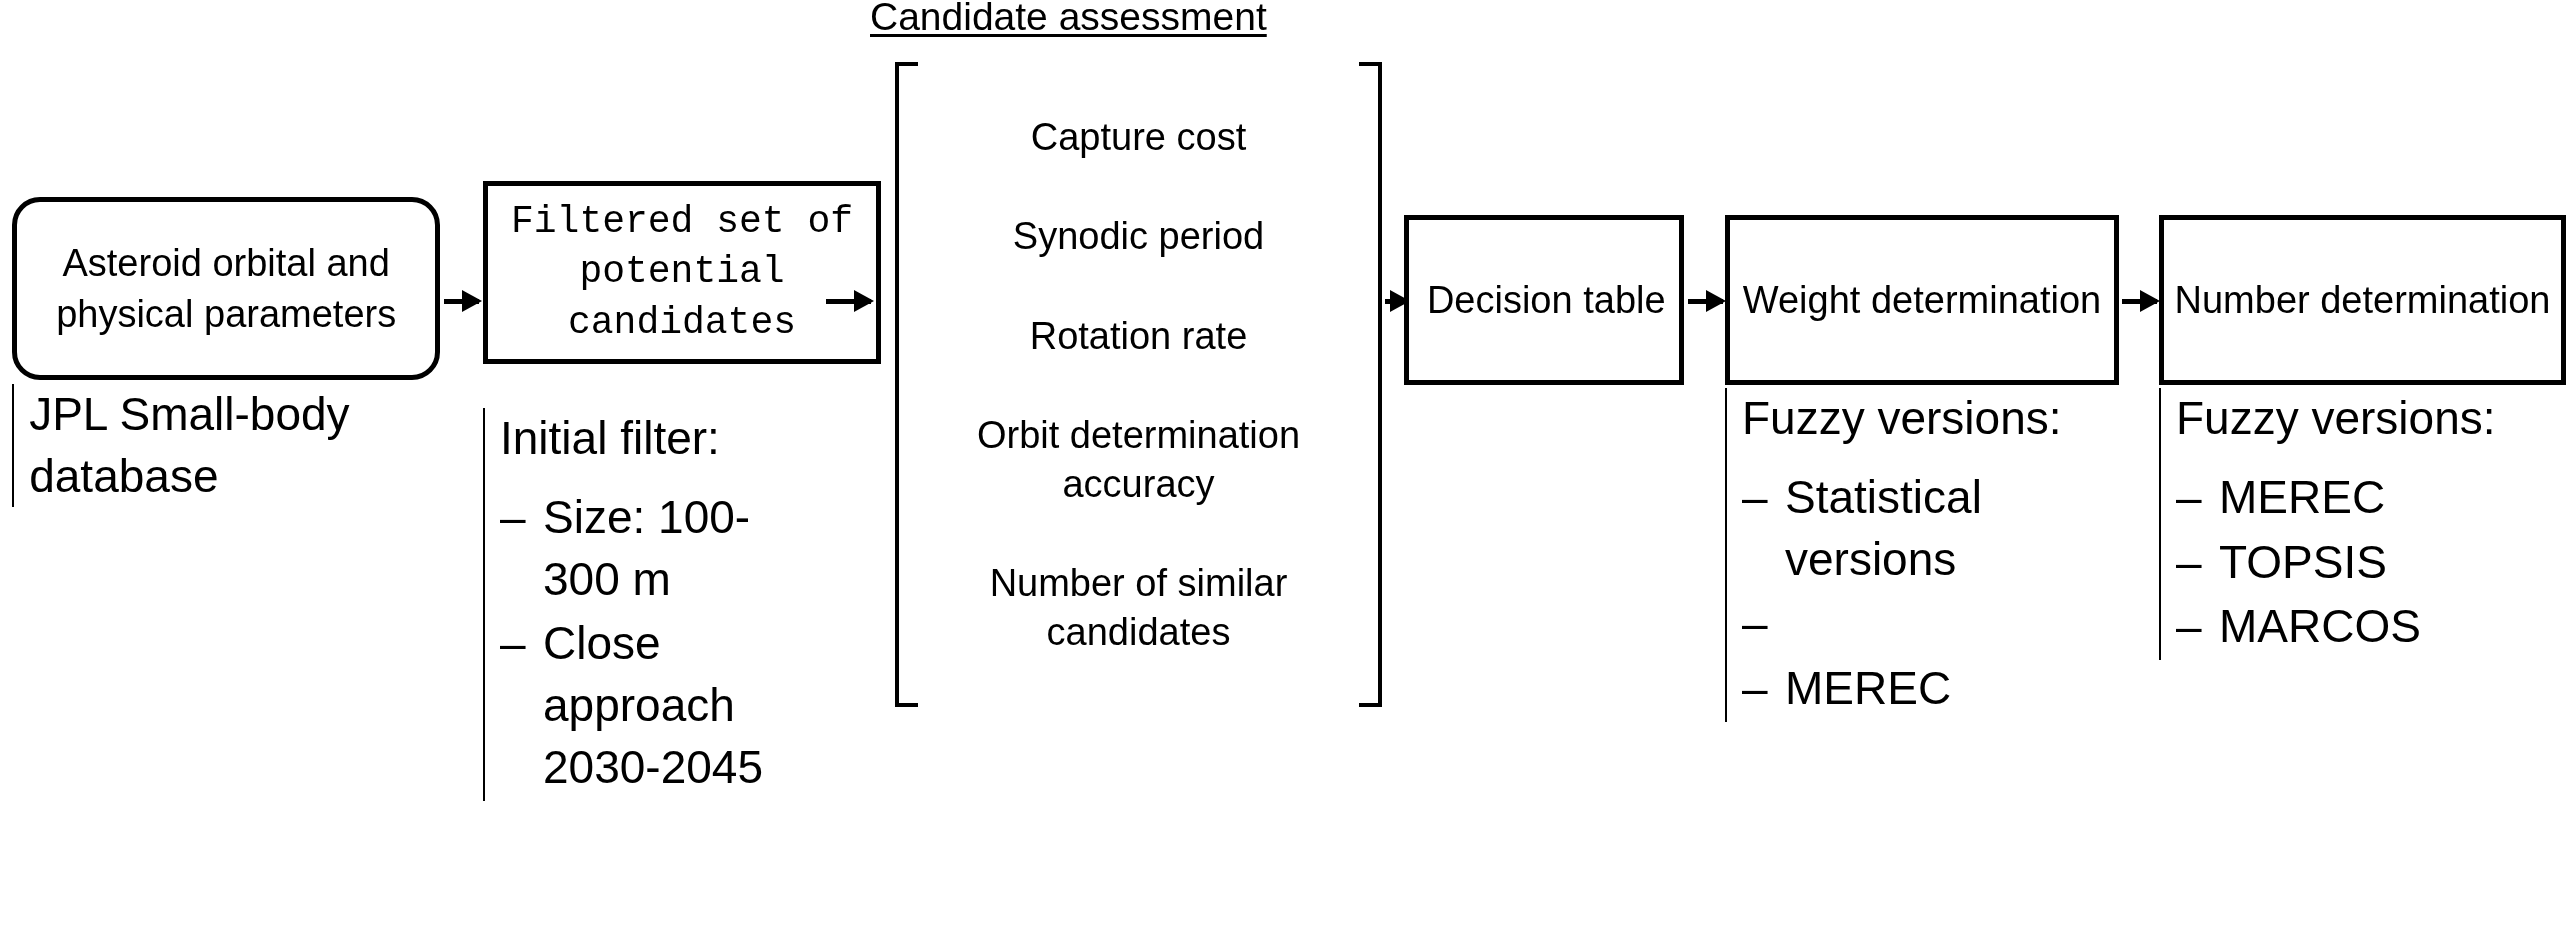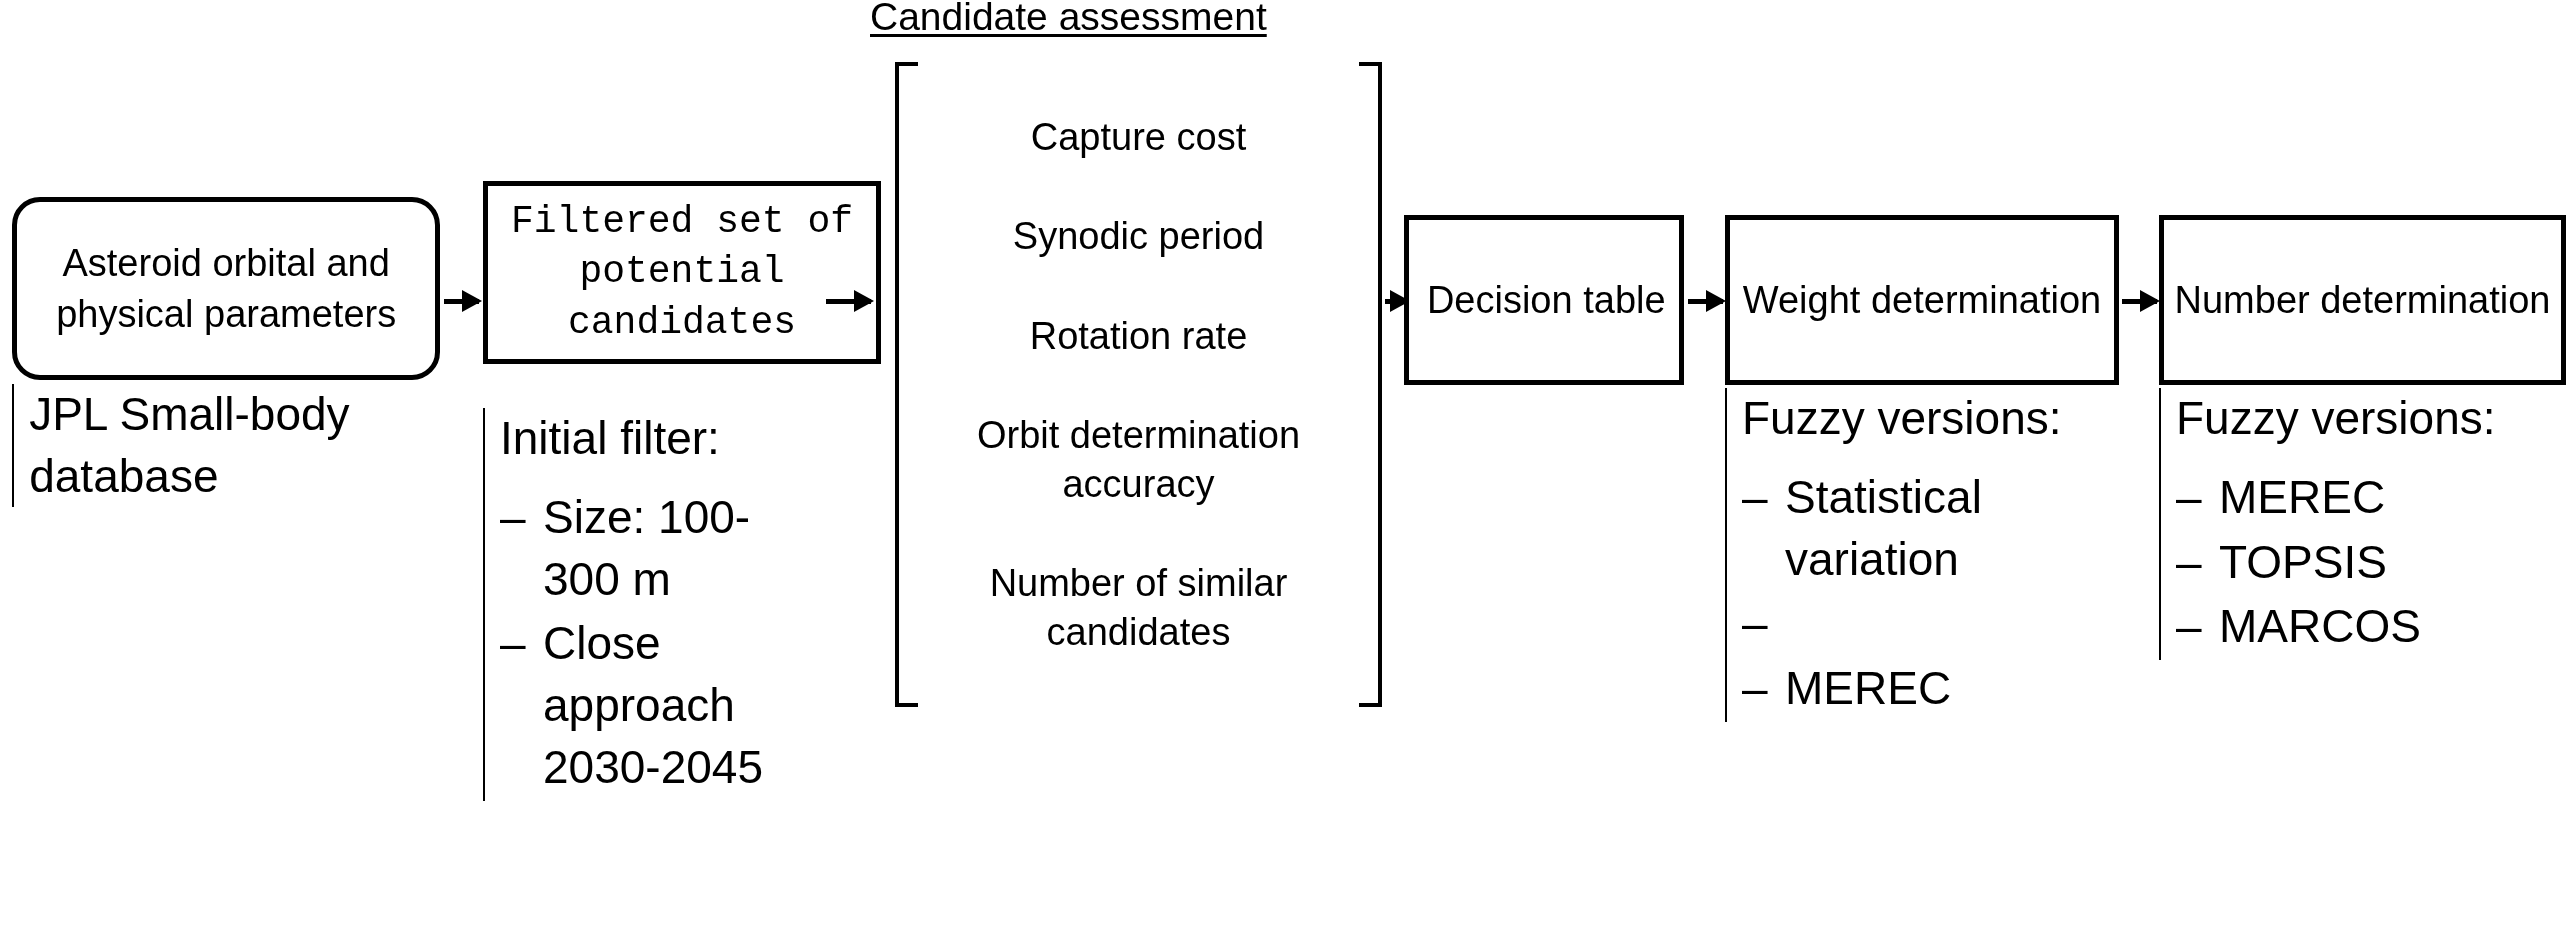--- a/index.html
+++ b/index.html
@@ -185,21 +185,21 @@
 
   <div class="pbox" style="left:1725px; top:215px; width:394px; height:170px;">
     <span class="pbox-text">Weight determination</span>
   </div>
 
   <div class="ann" style="left:1725px; top:388px; width:394px;">
     <span class="ann-head">Fuzzy versions:</span>
     <span class="ann-list">
       <span class="ann-item">
         <span class="ann-dash">–</span>
-        <span class="ann-label">Statistical variation</span>
+        <span class="ann-label">Statistical versions</span>
       </span>
       <span class="ann-item">
         <span class="ann-dash">–</span>
       </span>
       <span class="ann-item">
         <span class="ann-dash">–</span>
         <span class="ann-label">MEREC</span>
       </span>
     </span>
   </div>

